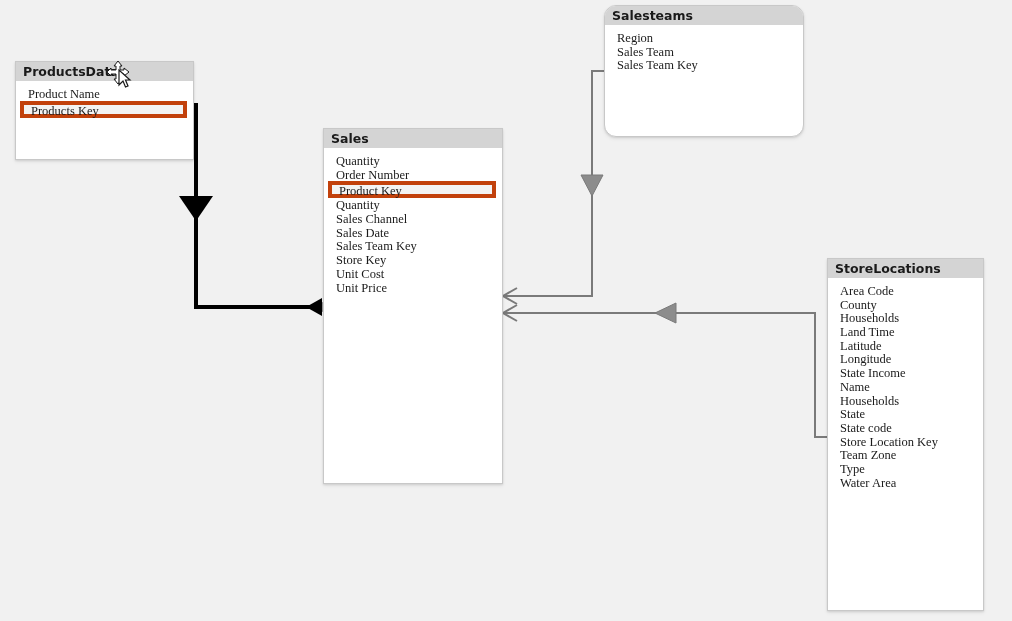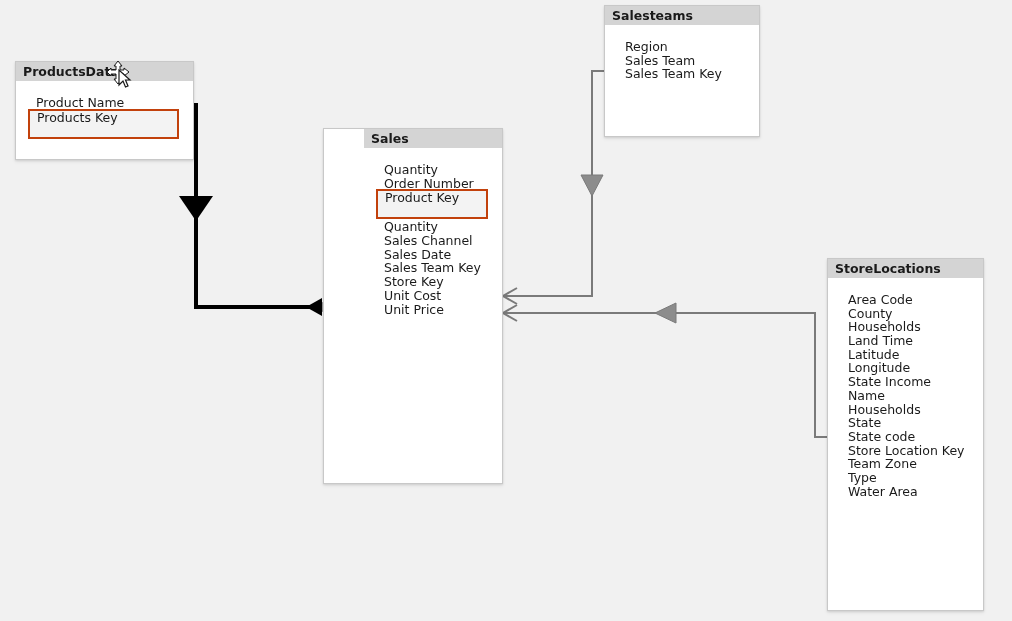--- a/index.html
+++ b/index.html
@@ -45,45 +45,46 @@
     font-size: 12.5px;
     line-height: 20px;
     height: 20px;
     padding: 0 0 0 7px;
     box-sizing: border-box;
     white-space: nowrap;
     border-bottom: 1px solid #ffffff;
   }
   .field-list {
     padding: 1px 0 0 0;
-    margin: 12px;
+    margin: 4px;
+    font-family: Liberation Serif, serif;
   }
   .field {
     font-size: 12.5px;
     line-height: 13.7px;
     color: #1a1a1a;
     padding: 0 0 0 7px;
     white-space: nowrap;
     box-sizing: border-box;
     height: 13.7px;
     border: 1px solid transparent;
     margin: 0;
   }
   .field.selected {
-    border: 2px solid #c2410c;
+    border: 4px solid #c2410c;
     background: #f3f3f3;
     margin-right: 2px;
-    height: 30px;
+    height: 17px;
     line-height: 13px;
   }
 
   
   #tbl-products   { left: 15px;   top: 61px;  width: 179px; height: 99px; }
-  #tbl-sales      { left: 323px; top: 128px; width: 180px; height: 356px; padding-left: 40px; }
-  #tbl-salesteams { left: 604px; top: 5px;   width: 156px; height: 132px; }
+  #tbl-sales      { left: 323px; top: 128px; width: 180px; height: 356px; }
+  #tbl-salesteams { left: 604px; top: 5px;   width: 200px; height: 132px; border-radius: 12px; }
   #tbl-stores     { left: 827px; top: 258px; width: 157px; height: 353px; }
 
   
   #move-cursor {
     position: absolute;
     left: 108px;
     top: 60px;
     width: 28px;
     height: 30px;
     pointer-events: none;

